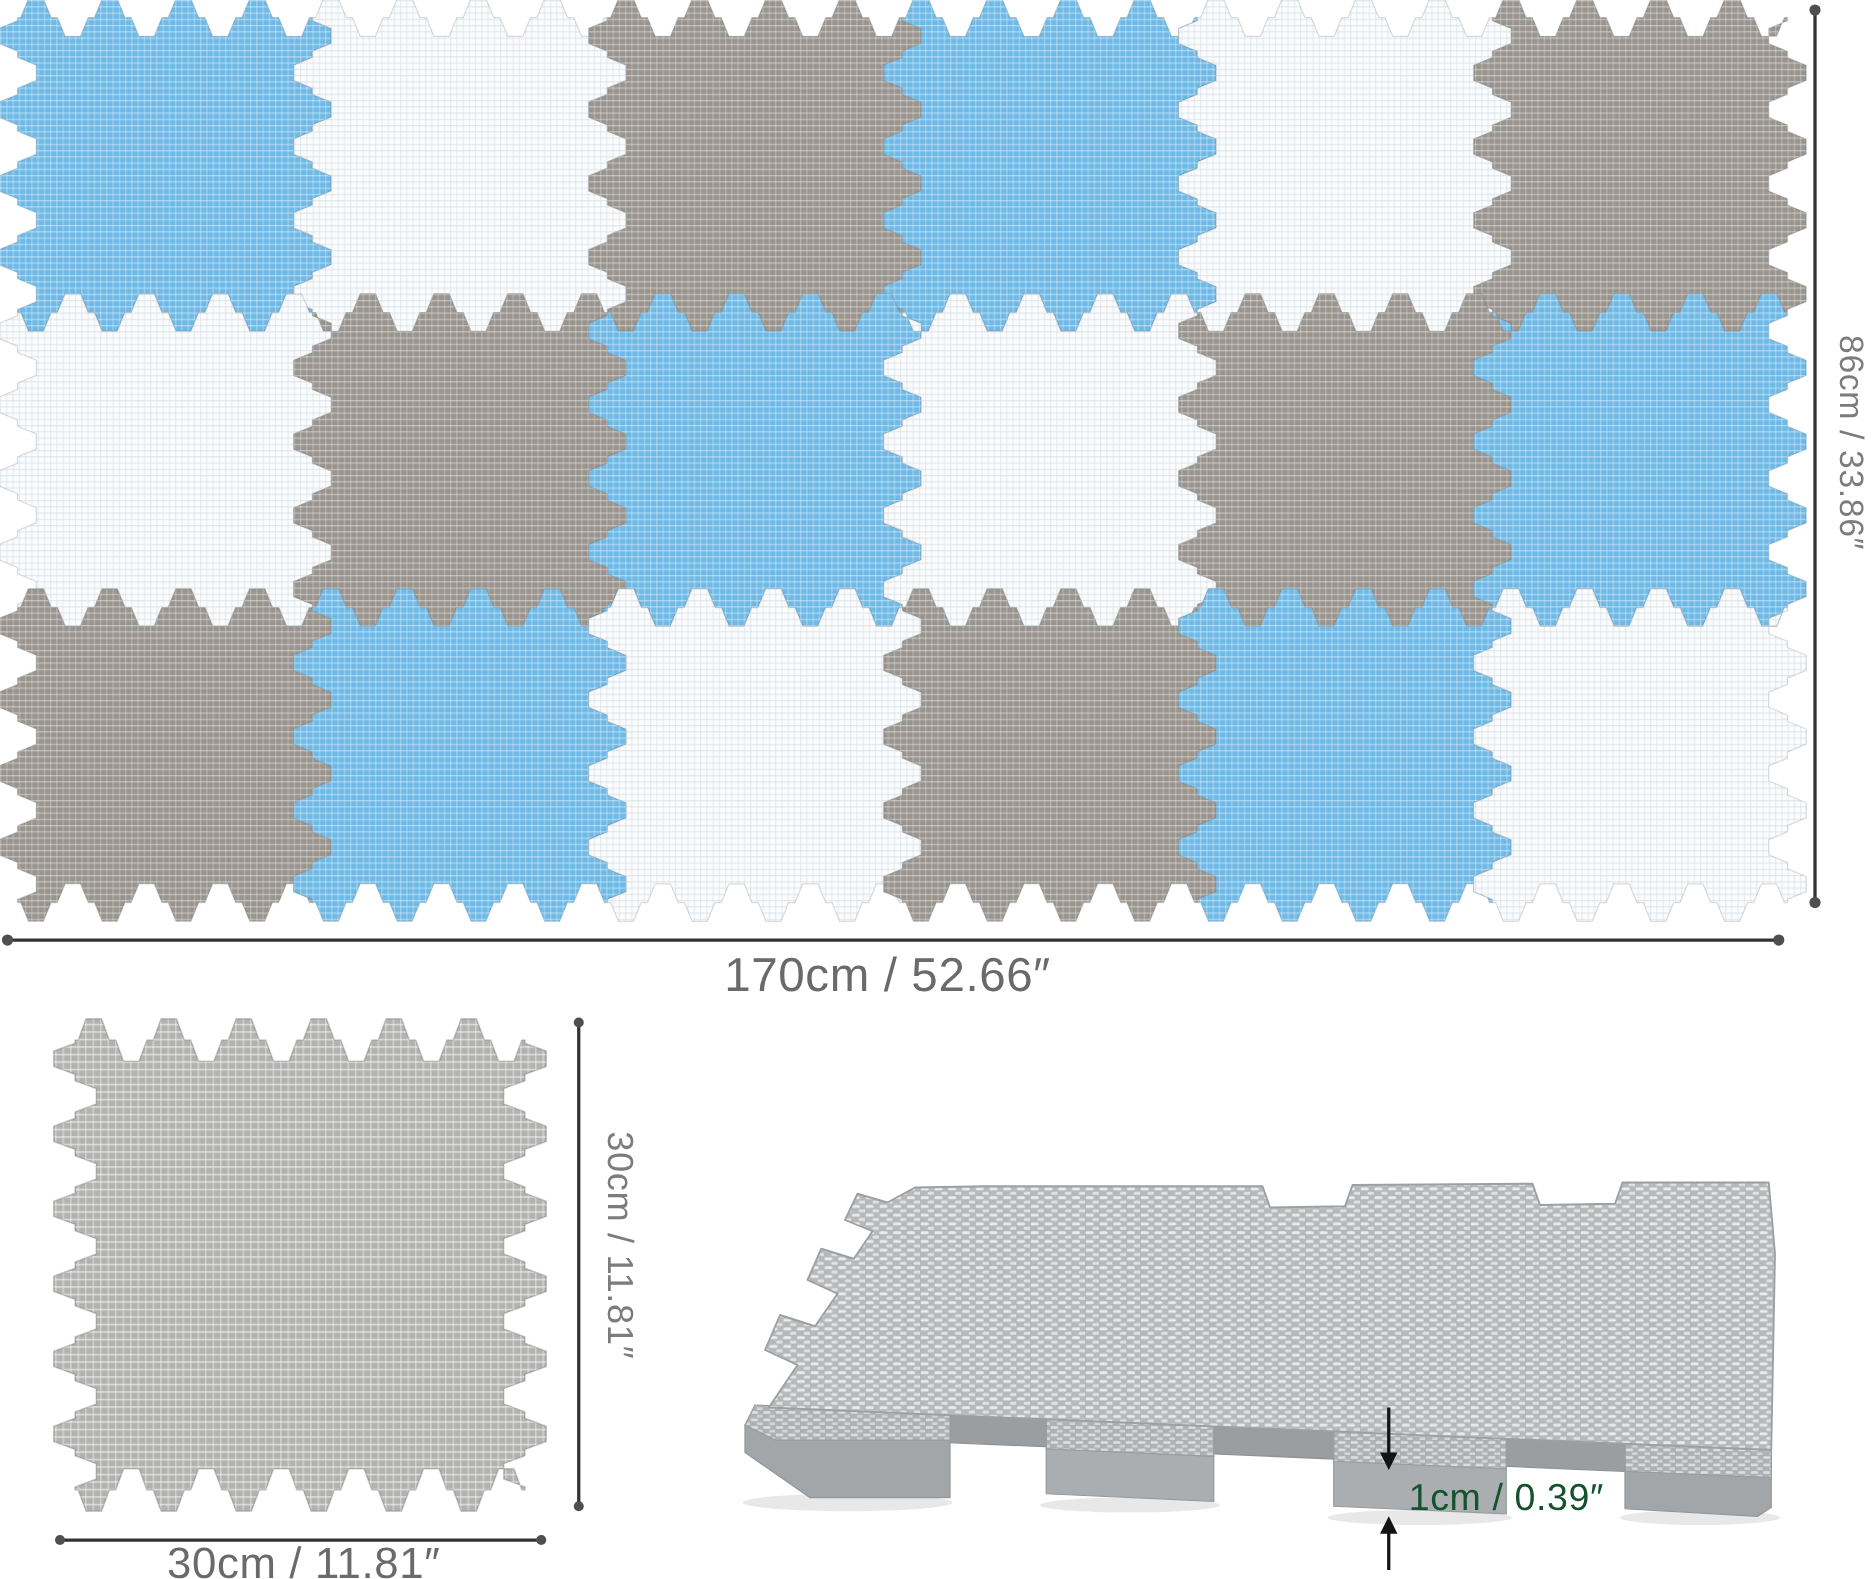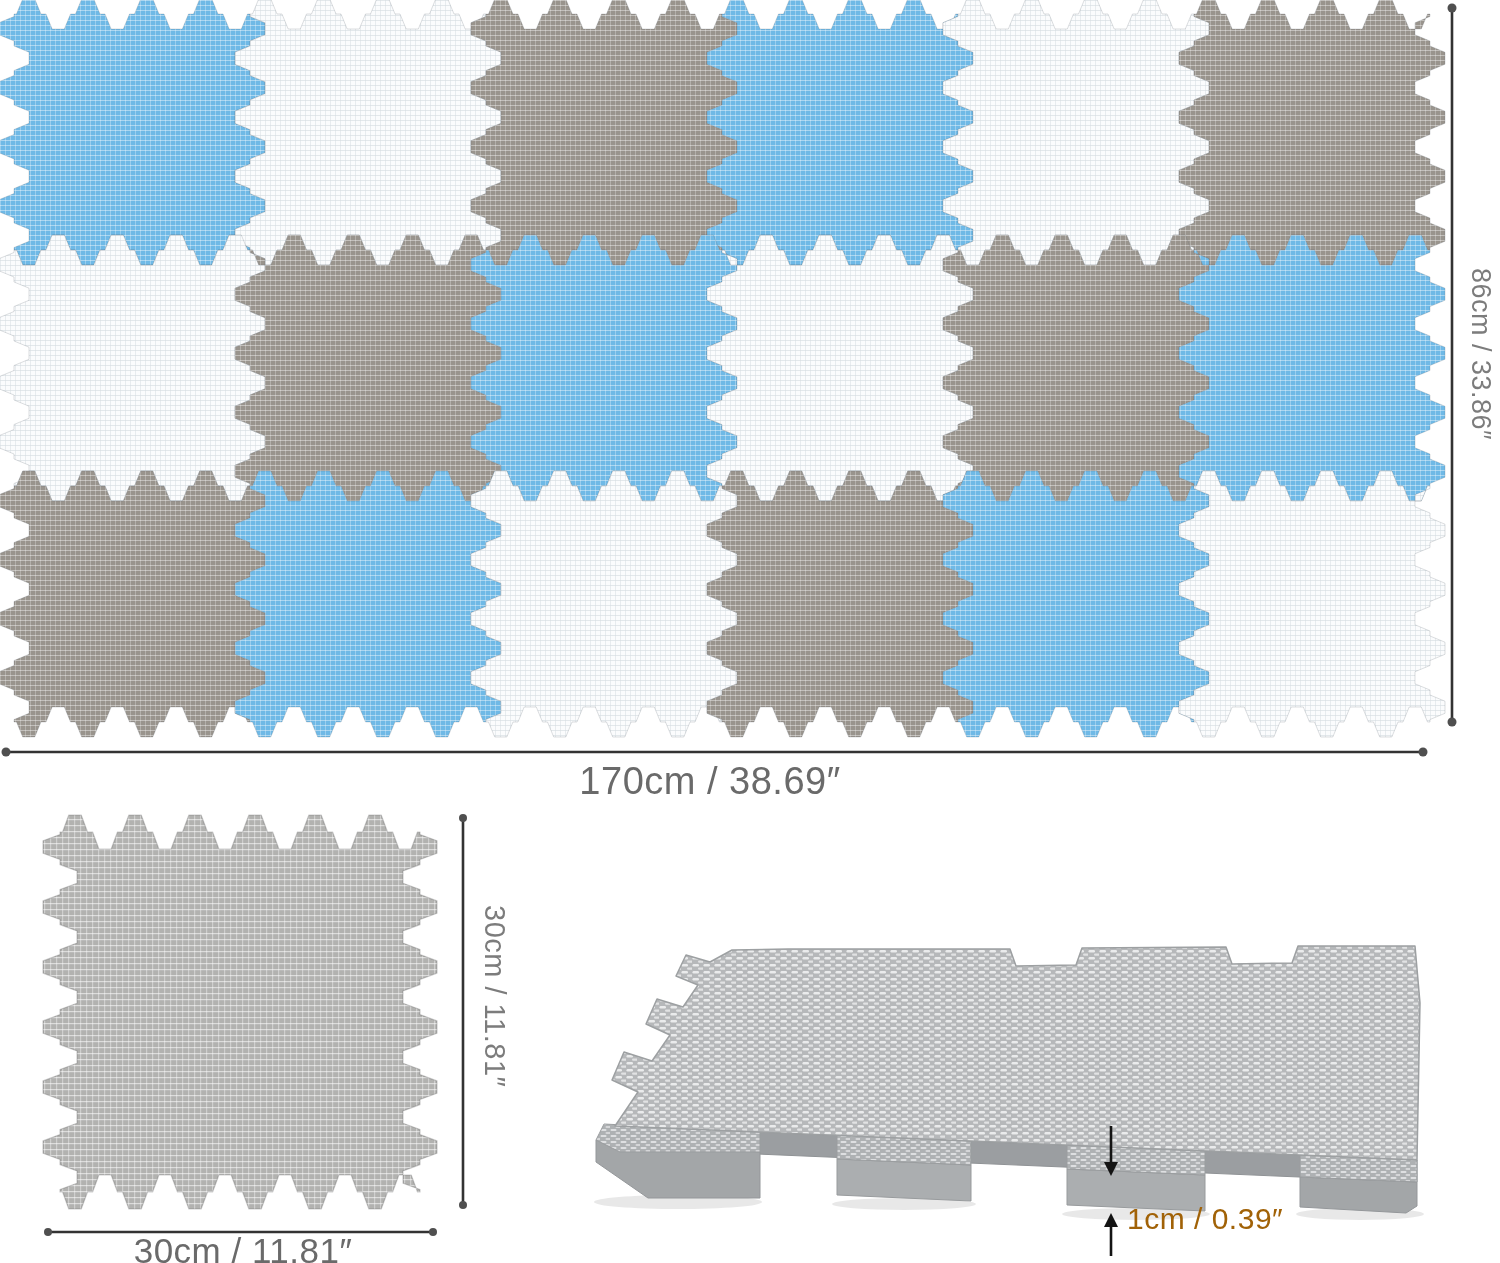--- a/index.html
+++ b/index.html
@@ -11,21 +11,21 @@
   #mat-svg{left:0;top:0;}
   #tile-svg{left:20px;top:795px;}
   #t3d-svg{left:560px;top:900px;}
   #annot-svg{left:0;top:0;pointer-events:none;}
   .dim-label{
     position:absolute;color:#6e6e6e;white-space:nowrap;
     font-family:"Liberation Sans", sans-serif;letter-spacing:.5px;
   }
   .lbl-mat-w{left:510px;top:760px;width:400px;text-align:center;font-size:38px;color:#6a6a6a;}
   .lbl-tile-w{left:93px;top:1231px;width:300px;text-align:center;font-size:35px;color:#6a6a6a;}
-  .lbl-thick{left:1127px;top:1182px;font-size:30px;color:#a16207;letter-spacing:.5px;margin-top:20px;}
+  .lbl-thick{left:1127px;top:1182px;font-size:30px;color:#14532d;letter-spacing:.5px;}
   .vlabel{
     position:absolute;transform:rotate(90deg);transform-origin:0 0;
     white-space:nowrap;
   }
   .lbl-mat-h{left:1496px;top:268px;font-size:27px;color:#7c7c7c;}
   .lbl-tile-h{left:511px;top:905px;font-size:29px;color:#7c7c7c;}
   .t3d-recess{fill:#9b9ea1;stroke:#8f9295;stroke-width:1;}
   .t3d-front{fill:#abaeb0;stroke:#989b9d;stroke-width:1;}
   .t3d-front-dk{fill:#a3a6a8;stroke:#94979a;stroke-width:1;}
   .t3d-shadow{fill:rgba(0,0,0,0.09);}
@@ -148,17 +148,17 @@
     <circle class="dimdot" cx="48" cy="1232" r="4"></circle>
     <circle class="dimdot" cx="433" cy="1232" r="4"></circle>
 
     <line class="arrow" x1="1111" y1="1126" x2="1111" y2="1163"></line>
     <polygon class="arrowhead" points="1111,1176 1104,1162 1118,1162"></polygon>
     <line class="arrow" x1="1111" y1="1256" x2="1111" y2="1226"></line>
     <polygon class="arrowhead" points="1111,1213 1104,1227 1118,1227"></polygon>
   </svg>
 
   <div class="dim-label vlabel lbl-mat-h">86cm / 33.86″</div>
-  <div class="dim-label lbl-mat-w">170cm / 38.69″</div>
+  <div class="dim-label lbl-mat-w">170cm / 52.66″</div>
   <div class="dim-label vlabel lbl-tile-h">30cm / 11.81″</div>
   <div class="dim-label lbl-tile-w">30cm / 11.81″</div>
   <div class="dim-label lbl-thick">1cm / 0.39″</div>
 </div>
 
 </body></html>

